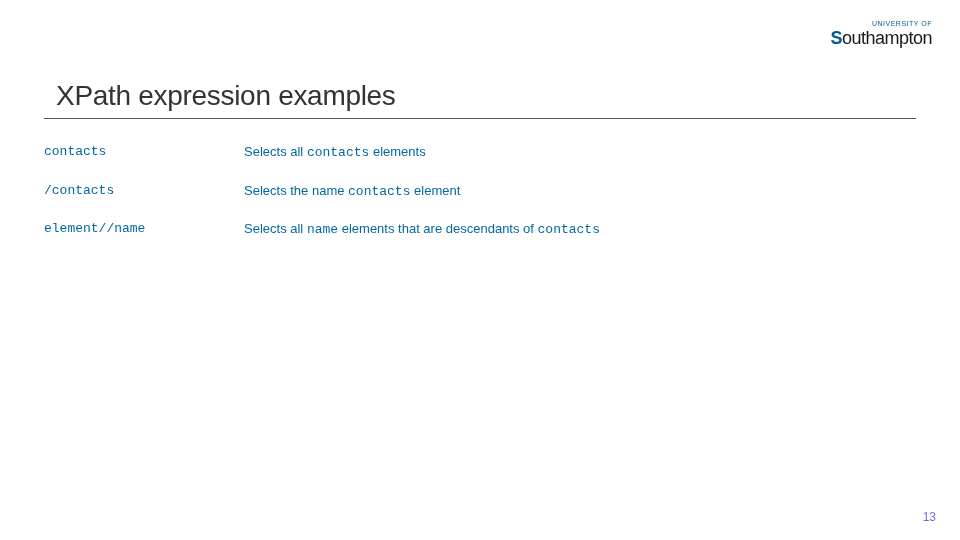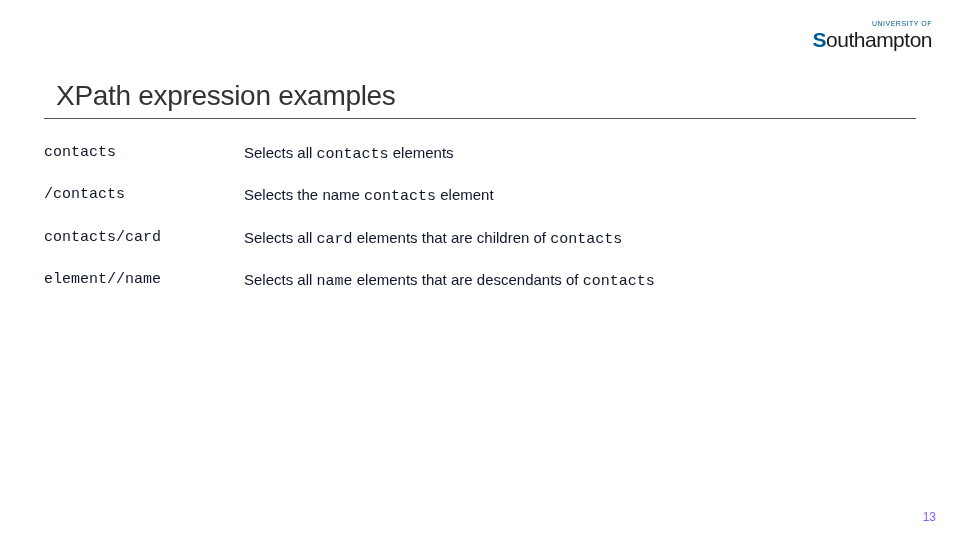--- a/index.html
+++ b/index.html
@@ -21,21 +21,21 @@
     line-height: 1;
   }
   .logo .top {
     font-size: 7px;
     letter-spacing: 0.5px;
     color: #005a8f;
     text-align: right;
     margin-bottom: 2px;
   }
   .logo .main {
-    font-size: 21px;
+    font-size: 18px;
     font-weight: normal;
     color: #1a1a1a;
     letter-spacing: -0.5px;
   }
   .logo .main .first-letter {
     color: #005a8f;
     font-weight: bold;
   }
   .content {
     position: absolute;
@@ -55,23 +55,23 @@
     border-top: 1px solid #555;
     margin: 0 0 18px 0;
   }
   table.examples {
     border-collapse: collapse;
     width: 85%;
   }
   table.examples td {
     vertical-align: top;
     padding: 6px 10px 14px 0;
-    font-size: 15px;
+    font-size: 13px;
     line-height: 1.35;
-    color: #0f172a;
+    color: #0369a1;
   }
   td.expr {
     width: 190px;
     font-family: "Lucida Console", "Courier New", monospace;
     white-space: nowrap;
   }
   td.desc {
     font-family: Verdana, Geneva, sans-serif;
   }
   td.desc .mono {
@@ -107,26 +107,20 @@
         <span>Selects all </span><span class="mono">contacts</span><span> elements</span>
       </td>
     </tr>
     <tr>
       <td class="expr">/contacts</td>
       <td class="desc">
         <span>Selects the name </span><span class="mono">contacts</span><span> element</span>
       </td>
     </tr>
     <tr>
-      <td class="expr">contacts/card</td>
-      <td class="desc">
-        <span>Selects all </span><span class="mono">card</span><span> elements that are children of </span><span class="mono">contacts</span><span></span>
-      </td>
-    </tr>
-    <tr>
       <td class="expr">element//name</td>
       <td class="desc">
         <span>Selects all </span><span class="mono">name</span><span> elements that are descendants of </span><span class="mono">contacts</span><span></span>
       </td>
     </tr>
   </tbody>
     </table>
 </div>
 
 <div class="pagenum">13</div>

